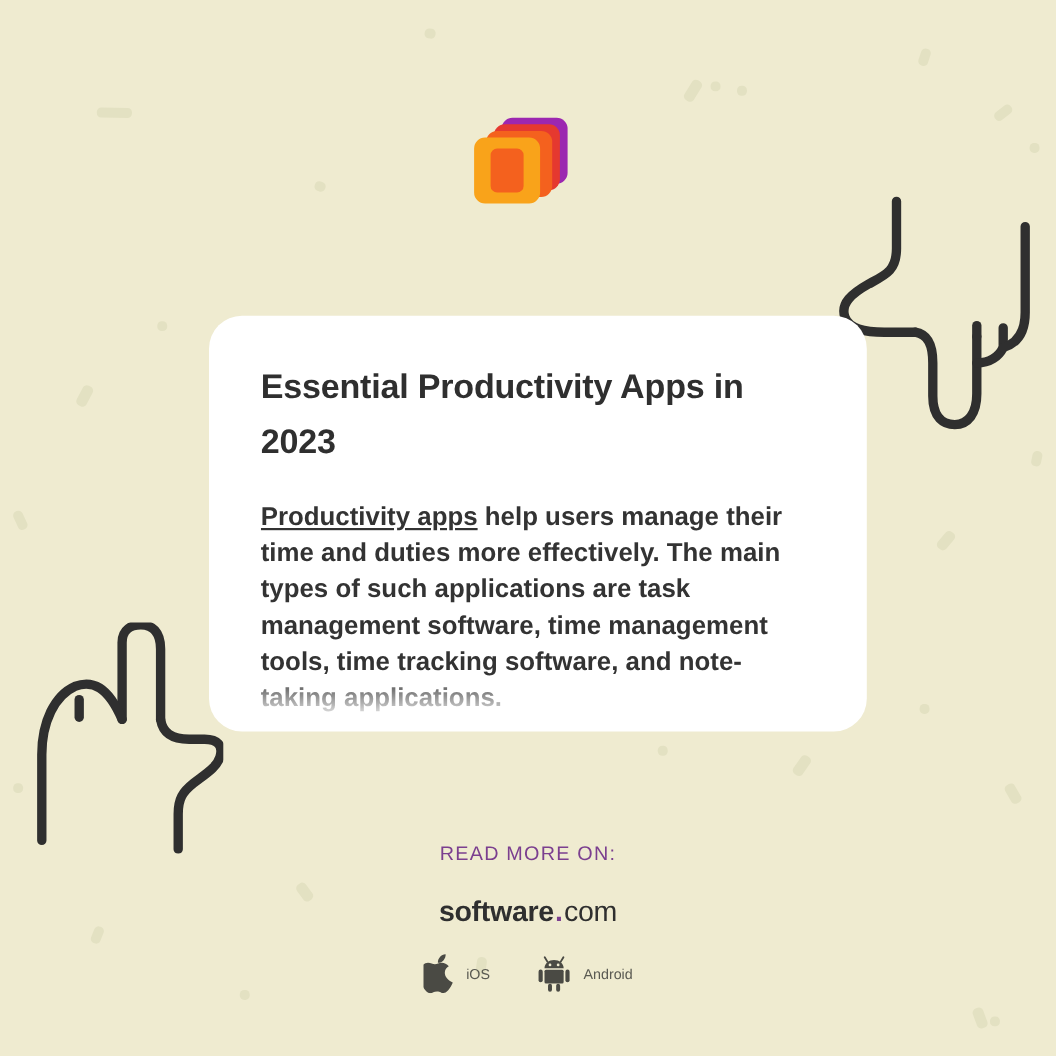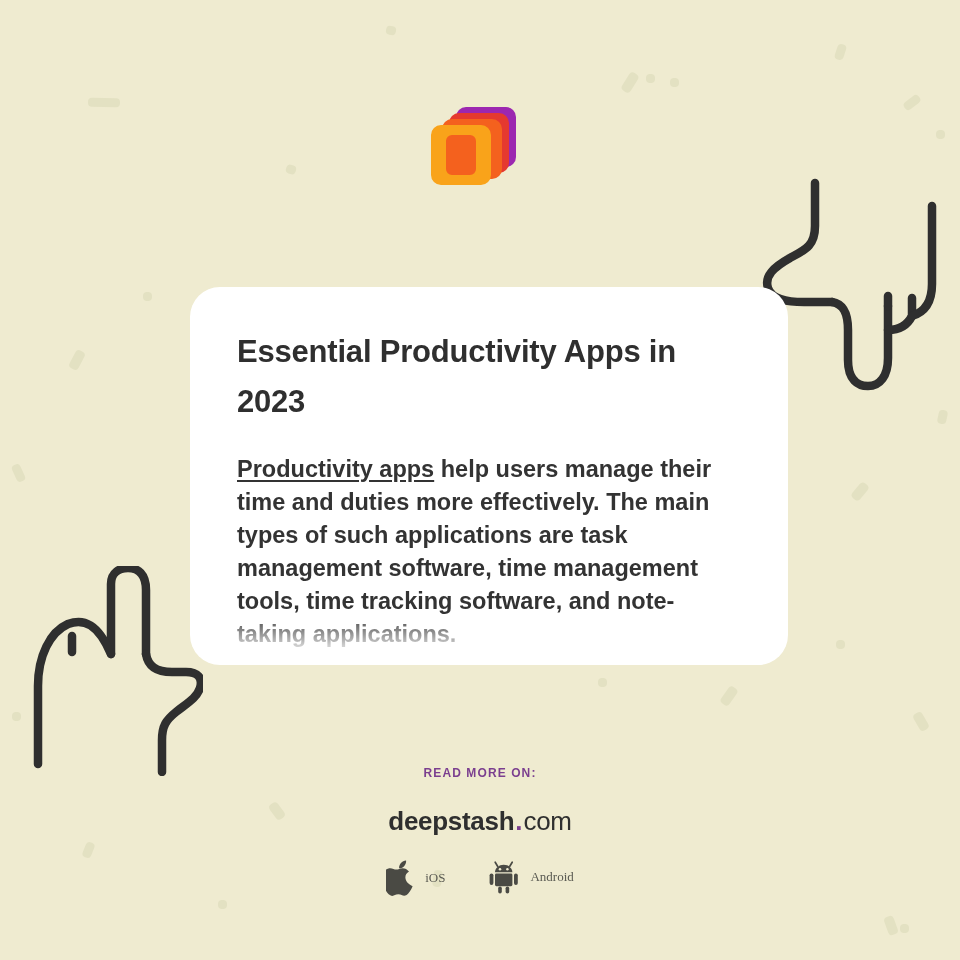--- a/index.html
+++ b/index.html
@@ -81,42 +81,41 @@
 
   
   #footer {
     position: absolute;
     left: 0;
     top: 766px;
     width: 960px;
     text-align: center;
   }
   #read-more {
-    font-size: 12px;
-    font-weight: bold;
+    font-size: 18px;
+    font-weight: normal;
     letter-spacing: 1.1px;
     color: #7b3f8f;
     margin: 0 0 28px 0;
   }
   #brand {
     font-size: 26px;
     color: #2f2f2f;
     margin: 0 0 26px 0;
     line-height: 1;
   }
   #brand-name { font-weight: bold; letter-spacing: -0.3px; }
   #brand-dot { color: #7b3f8f; font-weight: bold; padding: 0 1px; }
   #brand-tld { font-weight: 400; letter-spacing: -0.3px; }
 
   #stores {
     display: flex;
     justify-content: center;
-    align-items: flex-start;
+    align-items: center;
     gap: 42px;
-    font-family: Liberation Serif, serif;
   }
   .store {
     display: flex;
     align-items: center;
     gap: 9px;
   }
   .store svg { display: block; }
   .store-label {
     font-size: 13px;
     color: #5a5a52;
@@ -188,21 +187,21 @@
   <div id="card">
     <div id="card-inner">
       <h1 id="card-title">Essential Productivity Apps in 2023</h1>
       <div id="card-body"><span id="card-body-link">Productivity apps</span><span> help users manage their time and duties more effectively. The main types of such applications are task management software, time management tools, time tracking software, and note-taking applications.</span></div>
     </div>
   </div>
 
   <div id="footer">
     <div id="read-more">READ MORE ON:</div>
 
-    <div id="brand"><span id="brand-name">deepstash</span><span id="brand-dot">.</span><span id="brand-tld">com</span></div>
+    <div id="brand"><span id="brand-name">software</span><span id="brand-dot">.</span><span id="brand-tld">com</span></div>
 
     <div id="stores">
 
       <div class="store">
         <span>
           <svg width="30" height="36" viewBox="0 0 30 36">
             <path fill="#4a4a44" d="M20.1 0.6c0.2 2-0.6 3.9-1.8 5.3c-1.3 1.5-3.3 2.6-5.2 2.4c-0.2-1.9 0.7-3.9 1.9-5.2C16.3 1.5 18.4 0.5 20.1 0.6z"></path>
             <path fill="#4a4a44" d="M26.6 26.2c-0.8 1.9-1.2 2.8-2.2 4.4c-1.5 2.3-3.5 5.2-6.1 5.2c-2.3 0-2.9-1.5-6-1.5c-3.1 0-3.8 1.5-6.1 1.6c-2.6 0.1-4.6-2.5-6.1-4.8C-4 24.6-4.4 16.9-2.5 12.8C-1.1 9.9 1.6 8.2 4.1 8.2c2.6 0 4.2 1.4 6.3 1.4c2.1 0 3.3-1.4 6.3-1.4c2.2 0 4.6 1.2 6.3 3.3C17.3 14.6 18.2 22.6 26.6 26.2z"></path>
           </svg>
         </span>

